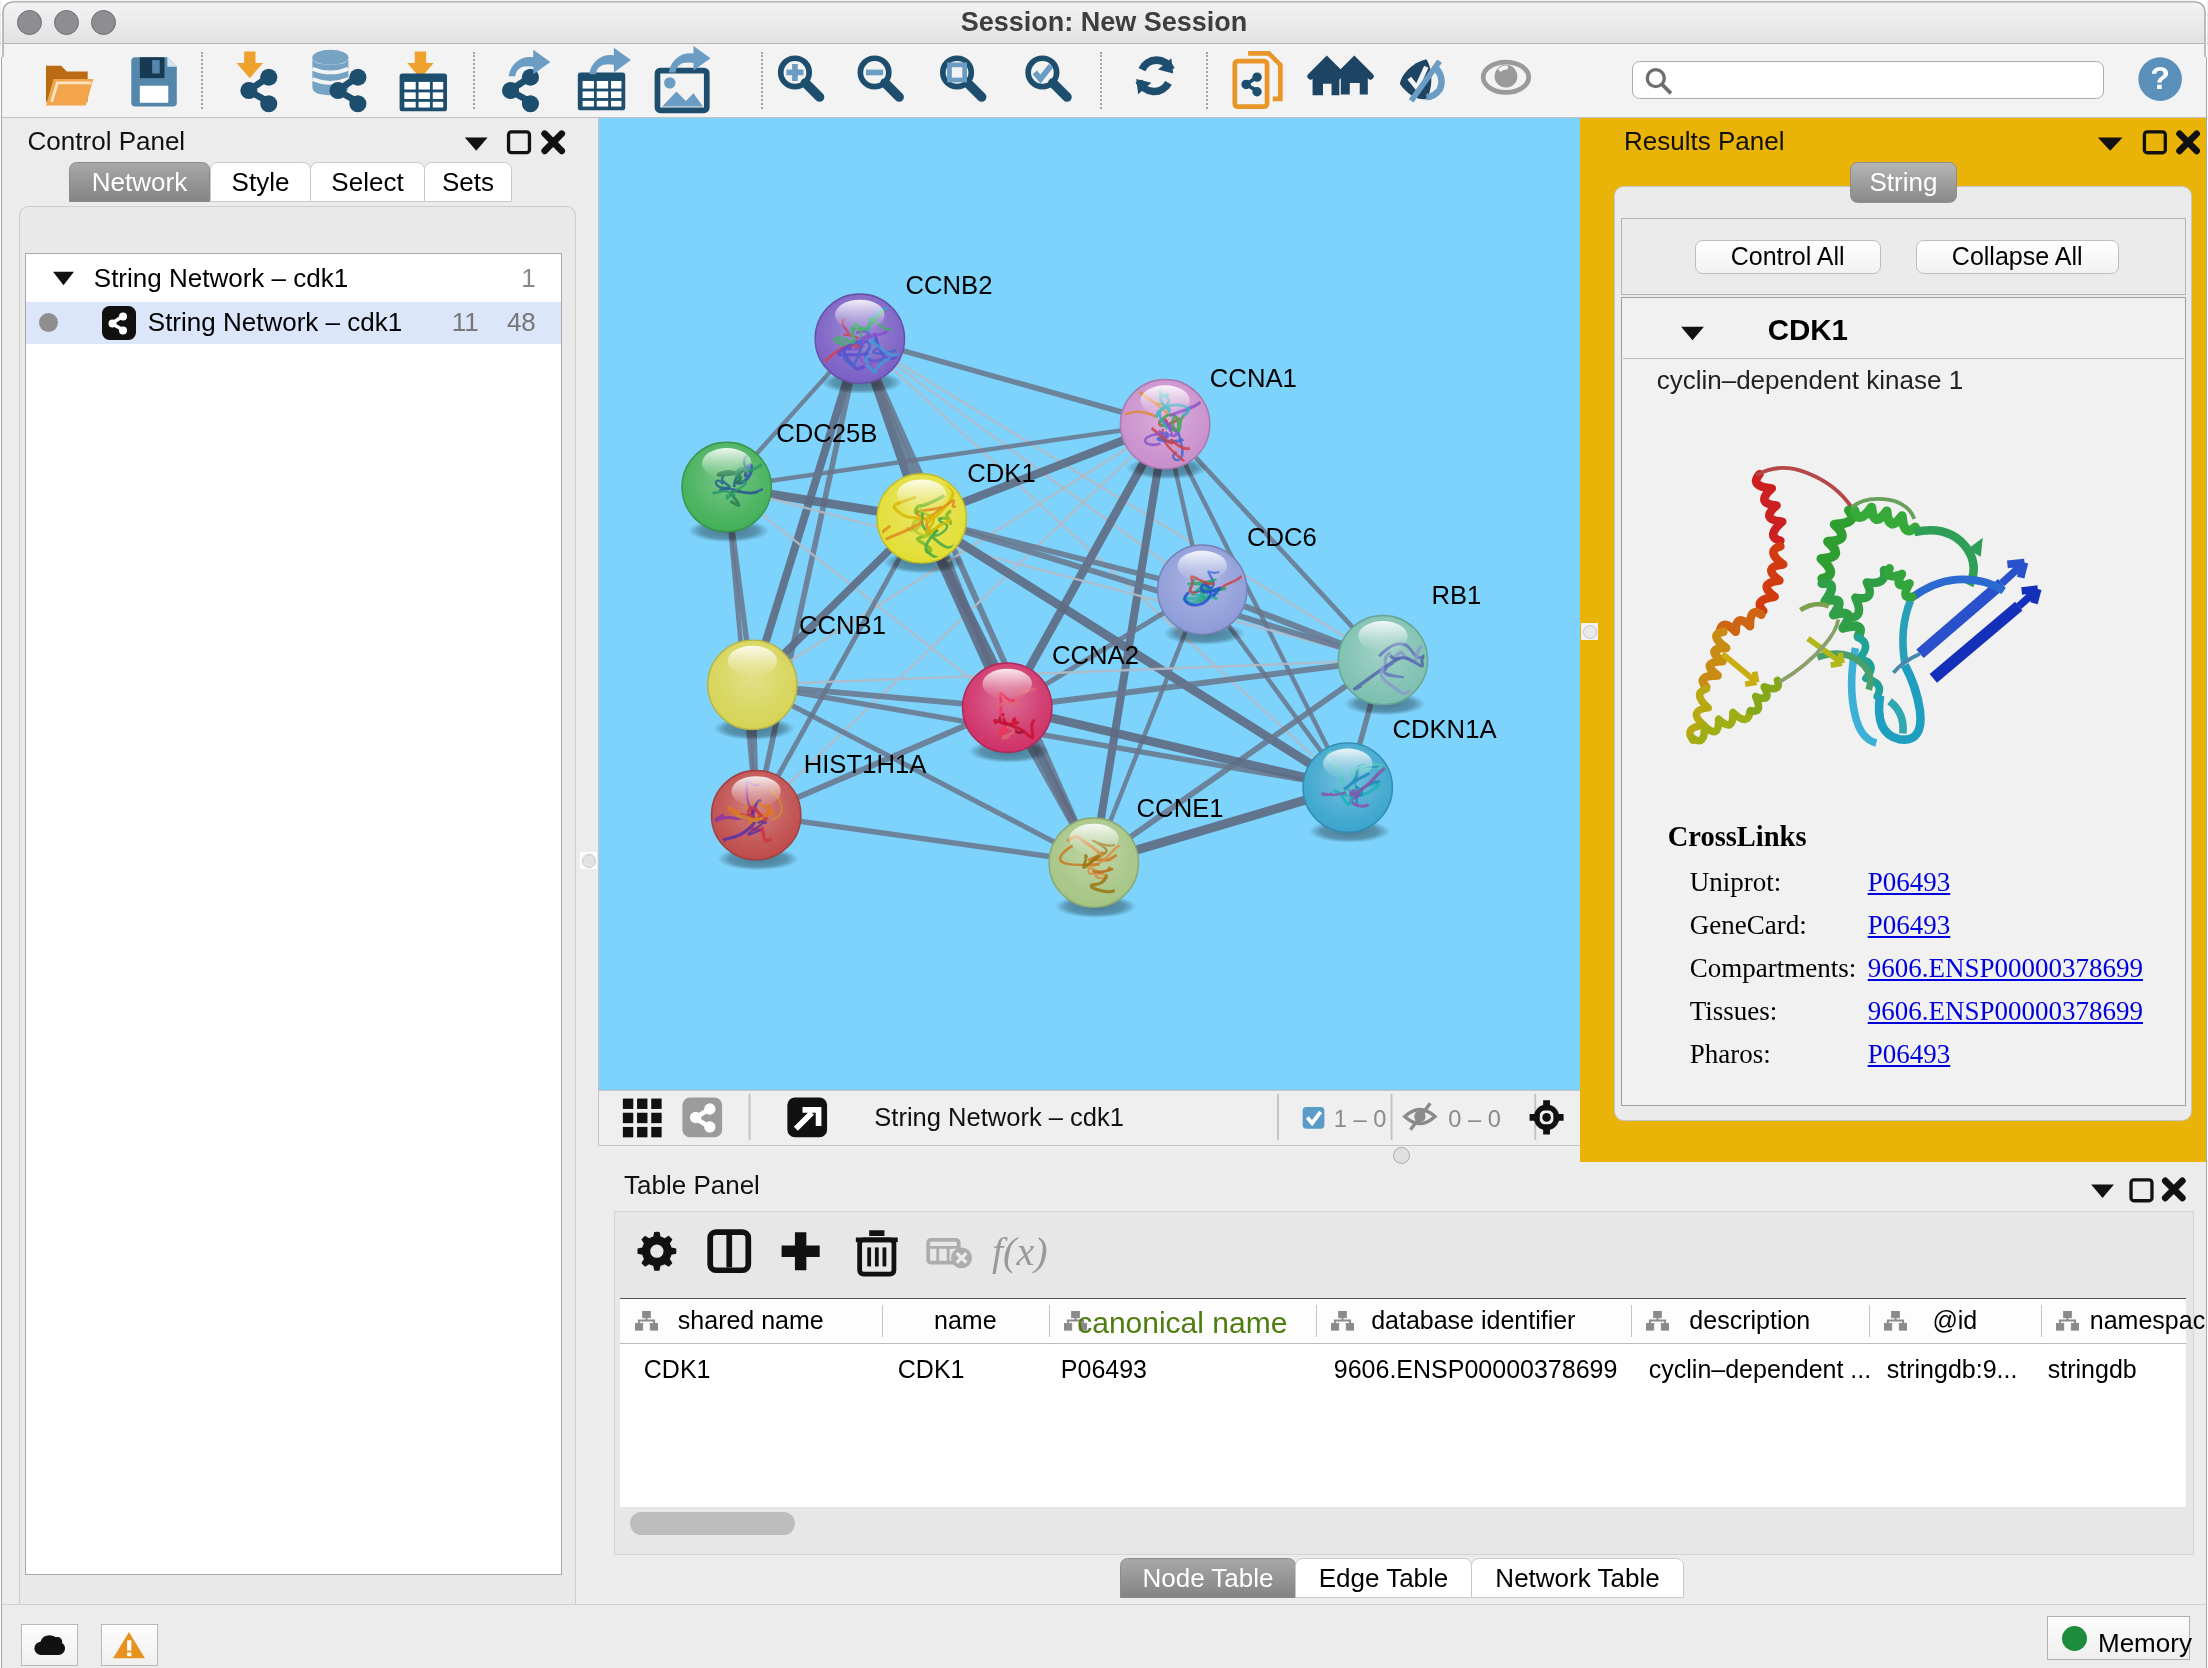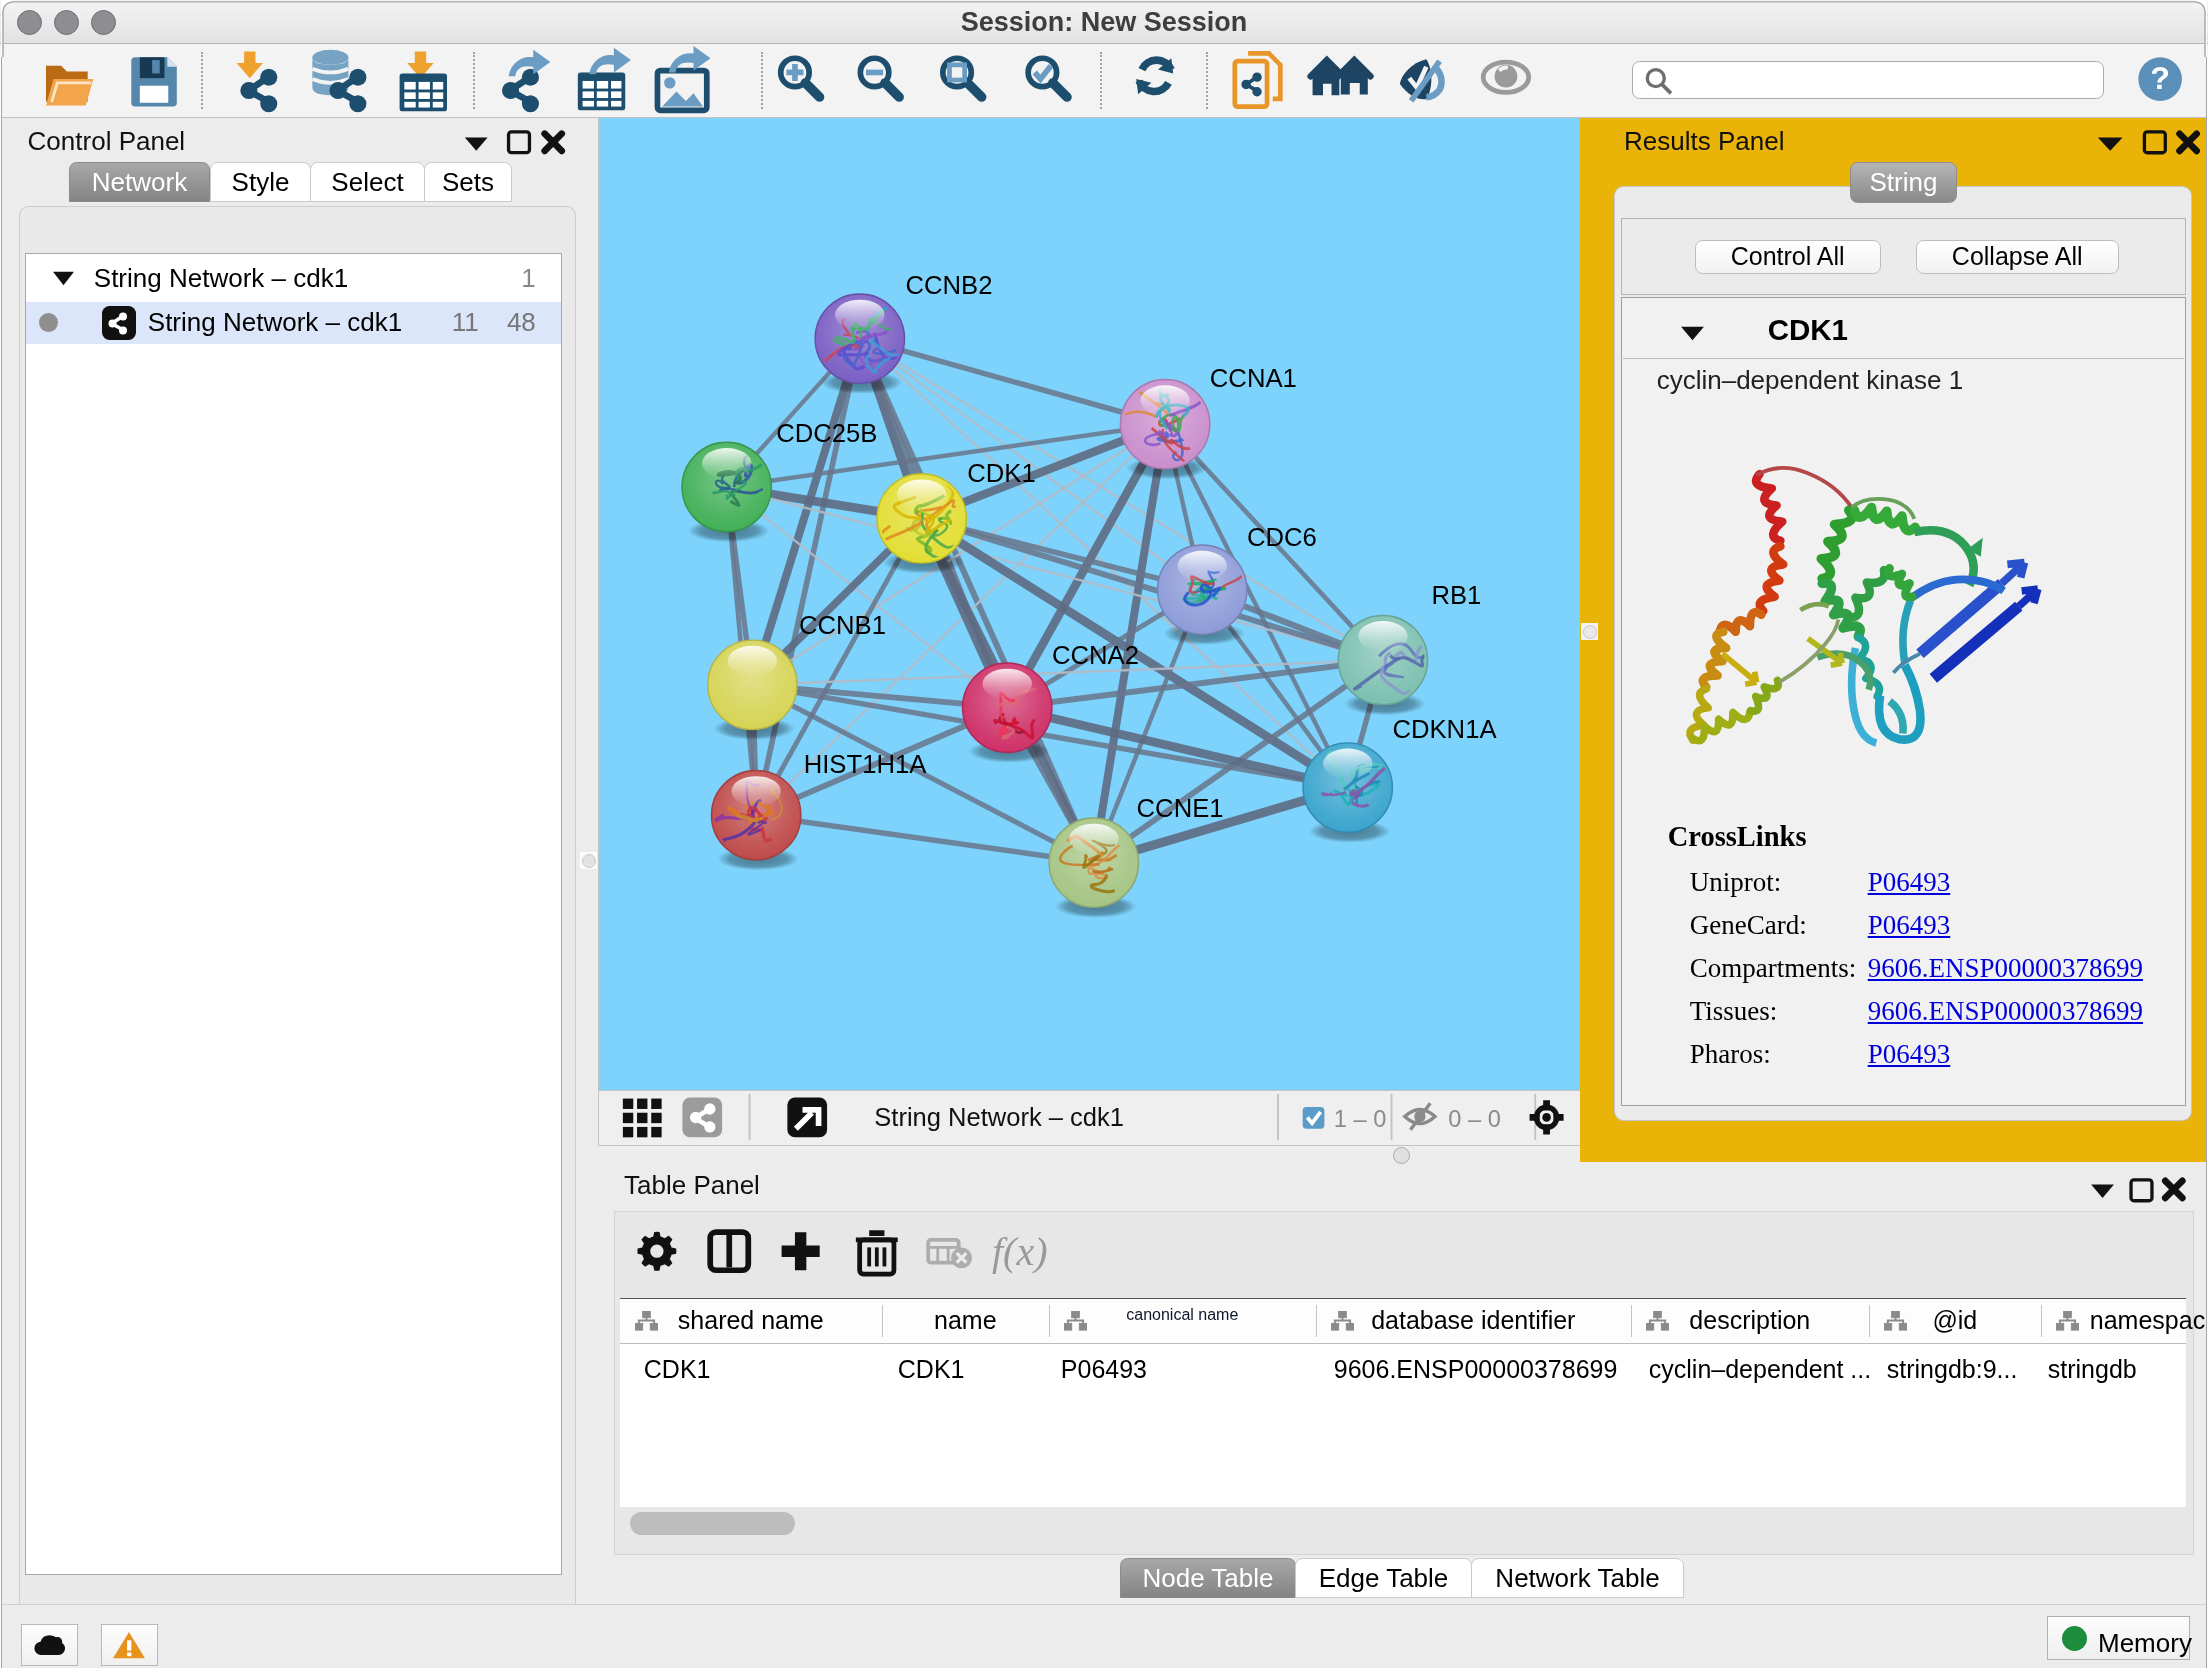--- a/index.html
+++ b/index.html
@@ -847,21 +847,21 @@
 </div>
 <div style="position:absolute;left:429px;top:0;width:267px;height:44px;">
 <svg style="position:absolute;top:12.4px;left:15px;" width="23" height="21" viewBox="0 0 24 22">
               <g fill="#8a8a8a" stroke="#8a8a8a">
                 <rect x="8" y="0" width="8" height="7"></rect>
                 <rect x="0" y="13" width="8" height="7"></rect>
                 <rect x="16" y="13" width="8" height="7"></rect>
                 <path d="M12 7 L12 10 M4 13 L4 10 L20 10 L20 13" stroke-width="2" fill="none"></path>
               </g>
             </svg>
-<div style="position:absolute;left:0;top:6.7px;width:100%;text-align:center;font-size:16px;color:#0f172a;">canonical name</div>
+<div style="position:absolute;left:0;top:6.7px;width:100%;text-align:center;font-size:30px;color:#4d7c0f;">canonical name</div>
 <div style="position:absolute;left:0;top:5.7px;height:32px;border-left:1.9px solid #c4c4c4;"></div>
 </div>
 <div style="position:absolute;left:696px;top:0;width:315px;height:44px;">
 <svg style="position:absolute;top:12.4px;left:15px;" width="23" height="21" viewBox="0 0 24 22">
               <g fill="#8a8a8a" stroke="#8a8a8a">
                 <rect x="8" y="0" width="8" height="7"></rect>
                 <rect x="0" y="13" width="8" height="7"></rect>
                 <rect x="16" y="13" width="8" height="7"></rect>
                 <path d="M12 7 L12 10 M4 13 L4 10 L20 10 L20 13" stroke-width="2" fill="none"></path>
               </g>

